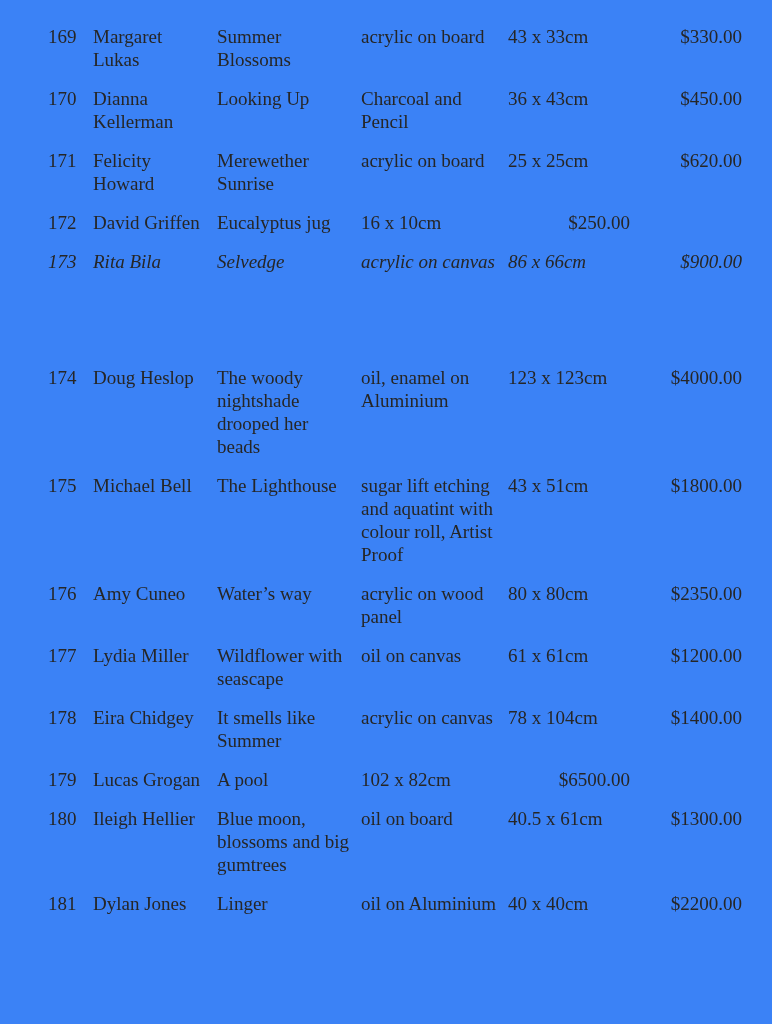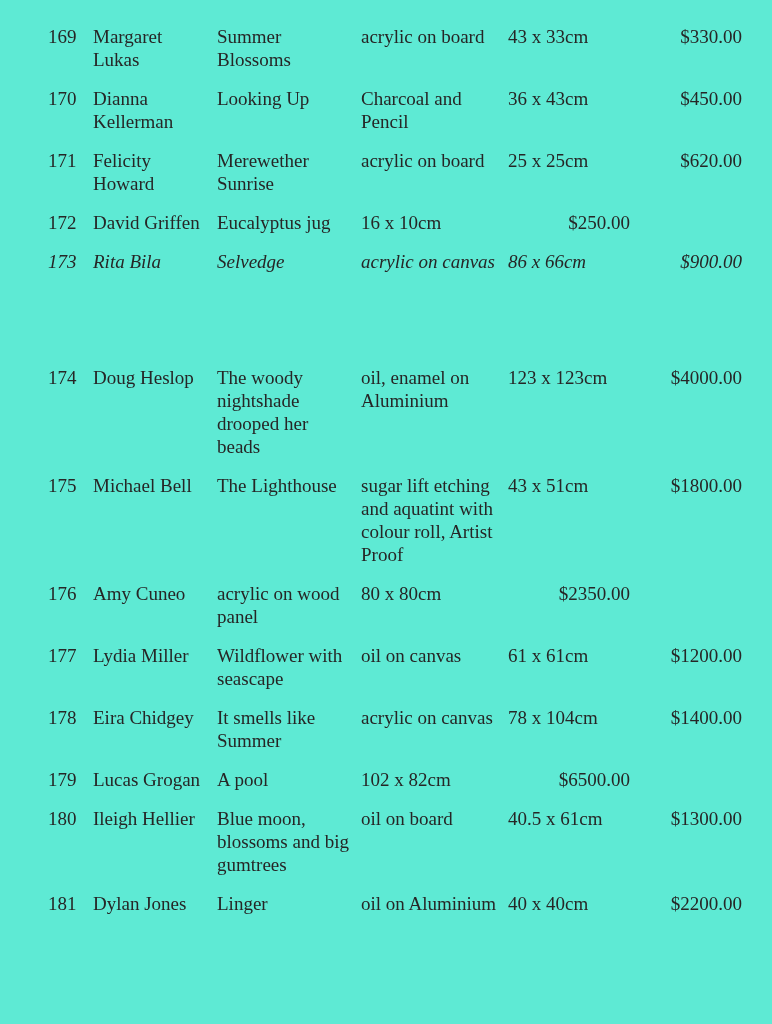--- a/index.html
+++ b/index.html
@@ -12,21 +12,21 @@
     height: 1024px;
     overflow: hidden;
     font-family: "Liberation Serif", "DejaVu Serif", serif;
     color: #262626;
   }
   .page {
     box-sizing: border-box;
     width: 772px;
     height: 1024px;
     padding: 25px 30px 0 48px;
-    background: #5eead4;
+    background: #3b82f6;
   }
   .catalog-table {
     width: 100%;
   }
   .row {
     display: grid;
     grid-template-columns: 45px 124px 144px 147px 122px 1fr;
     align-items: start;
     margin-bottom: 16px;
     font-size: 19px;
@@ -105,20 +105,21 @@
     <div class="cell artist">Michael Bell</div>
     <div class="cell title">The Lighthouse</div>
     <div class="cell medium">sugar lift etching and aquatint with colour roll, Artist Proof</div>
     <div class="cell dims">43 x 51cm</div>
     <div class="cell price">$1800.00</div>
   </div>
 
   <div class="row">
     <div class="cell number">176</div>
     <div class="cell artist">Amy Cuneo</div>
+    <div class="cell title">Water’s way</div>
     <div class="cell medium">acrylic on wood panel</div>
     <div class="cell dims">80 x 80cm</div>
     <div class="cell price">$2350.00</div>
   </div>
 
   <div class="row">
     <div class="cell number">177</div>
     <div class="cell artist">Lydia Miller</div>
     <div class="cell title">Wildflower with seascape</div>
     <div class="cell medium">oil on canvas</div>

